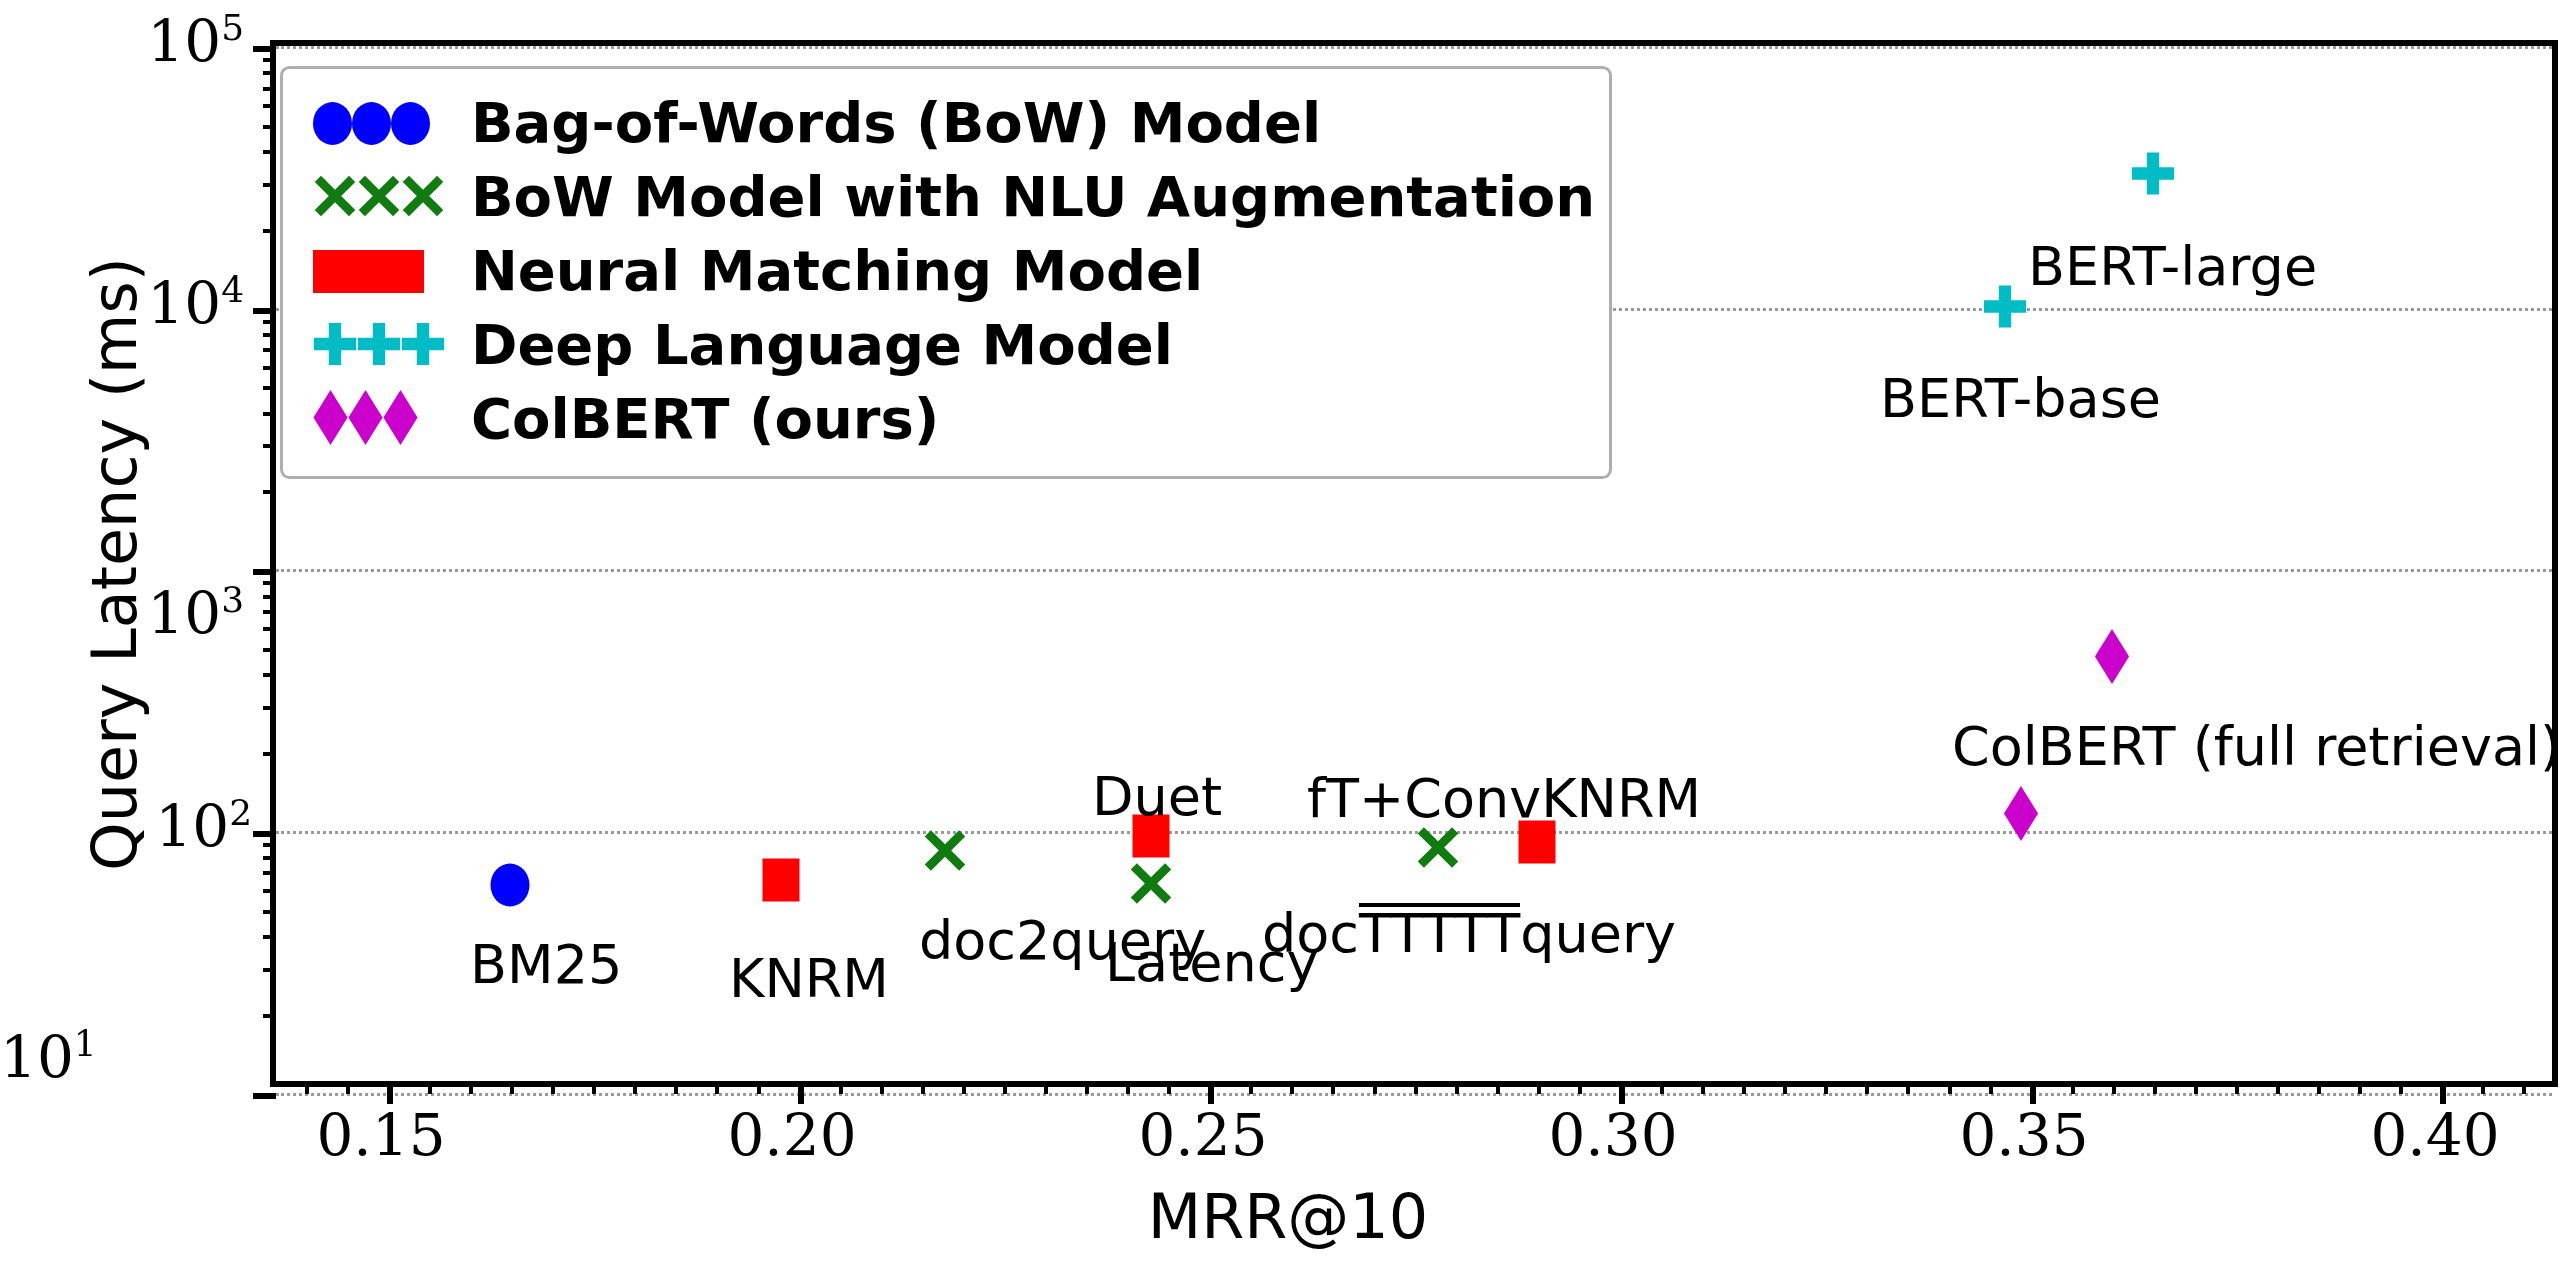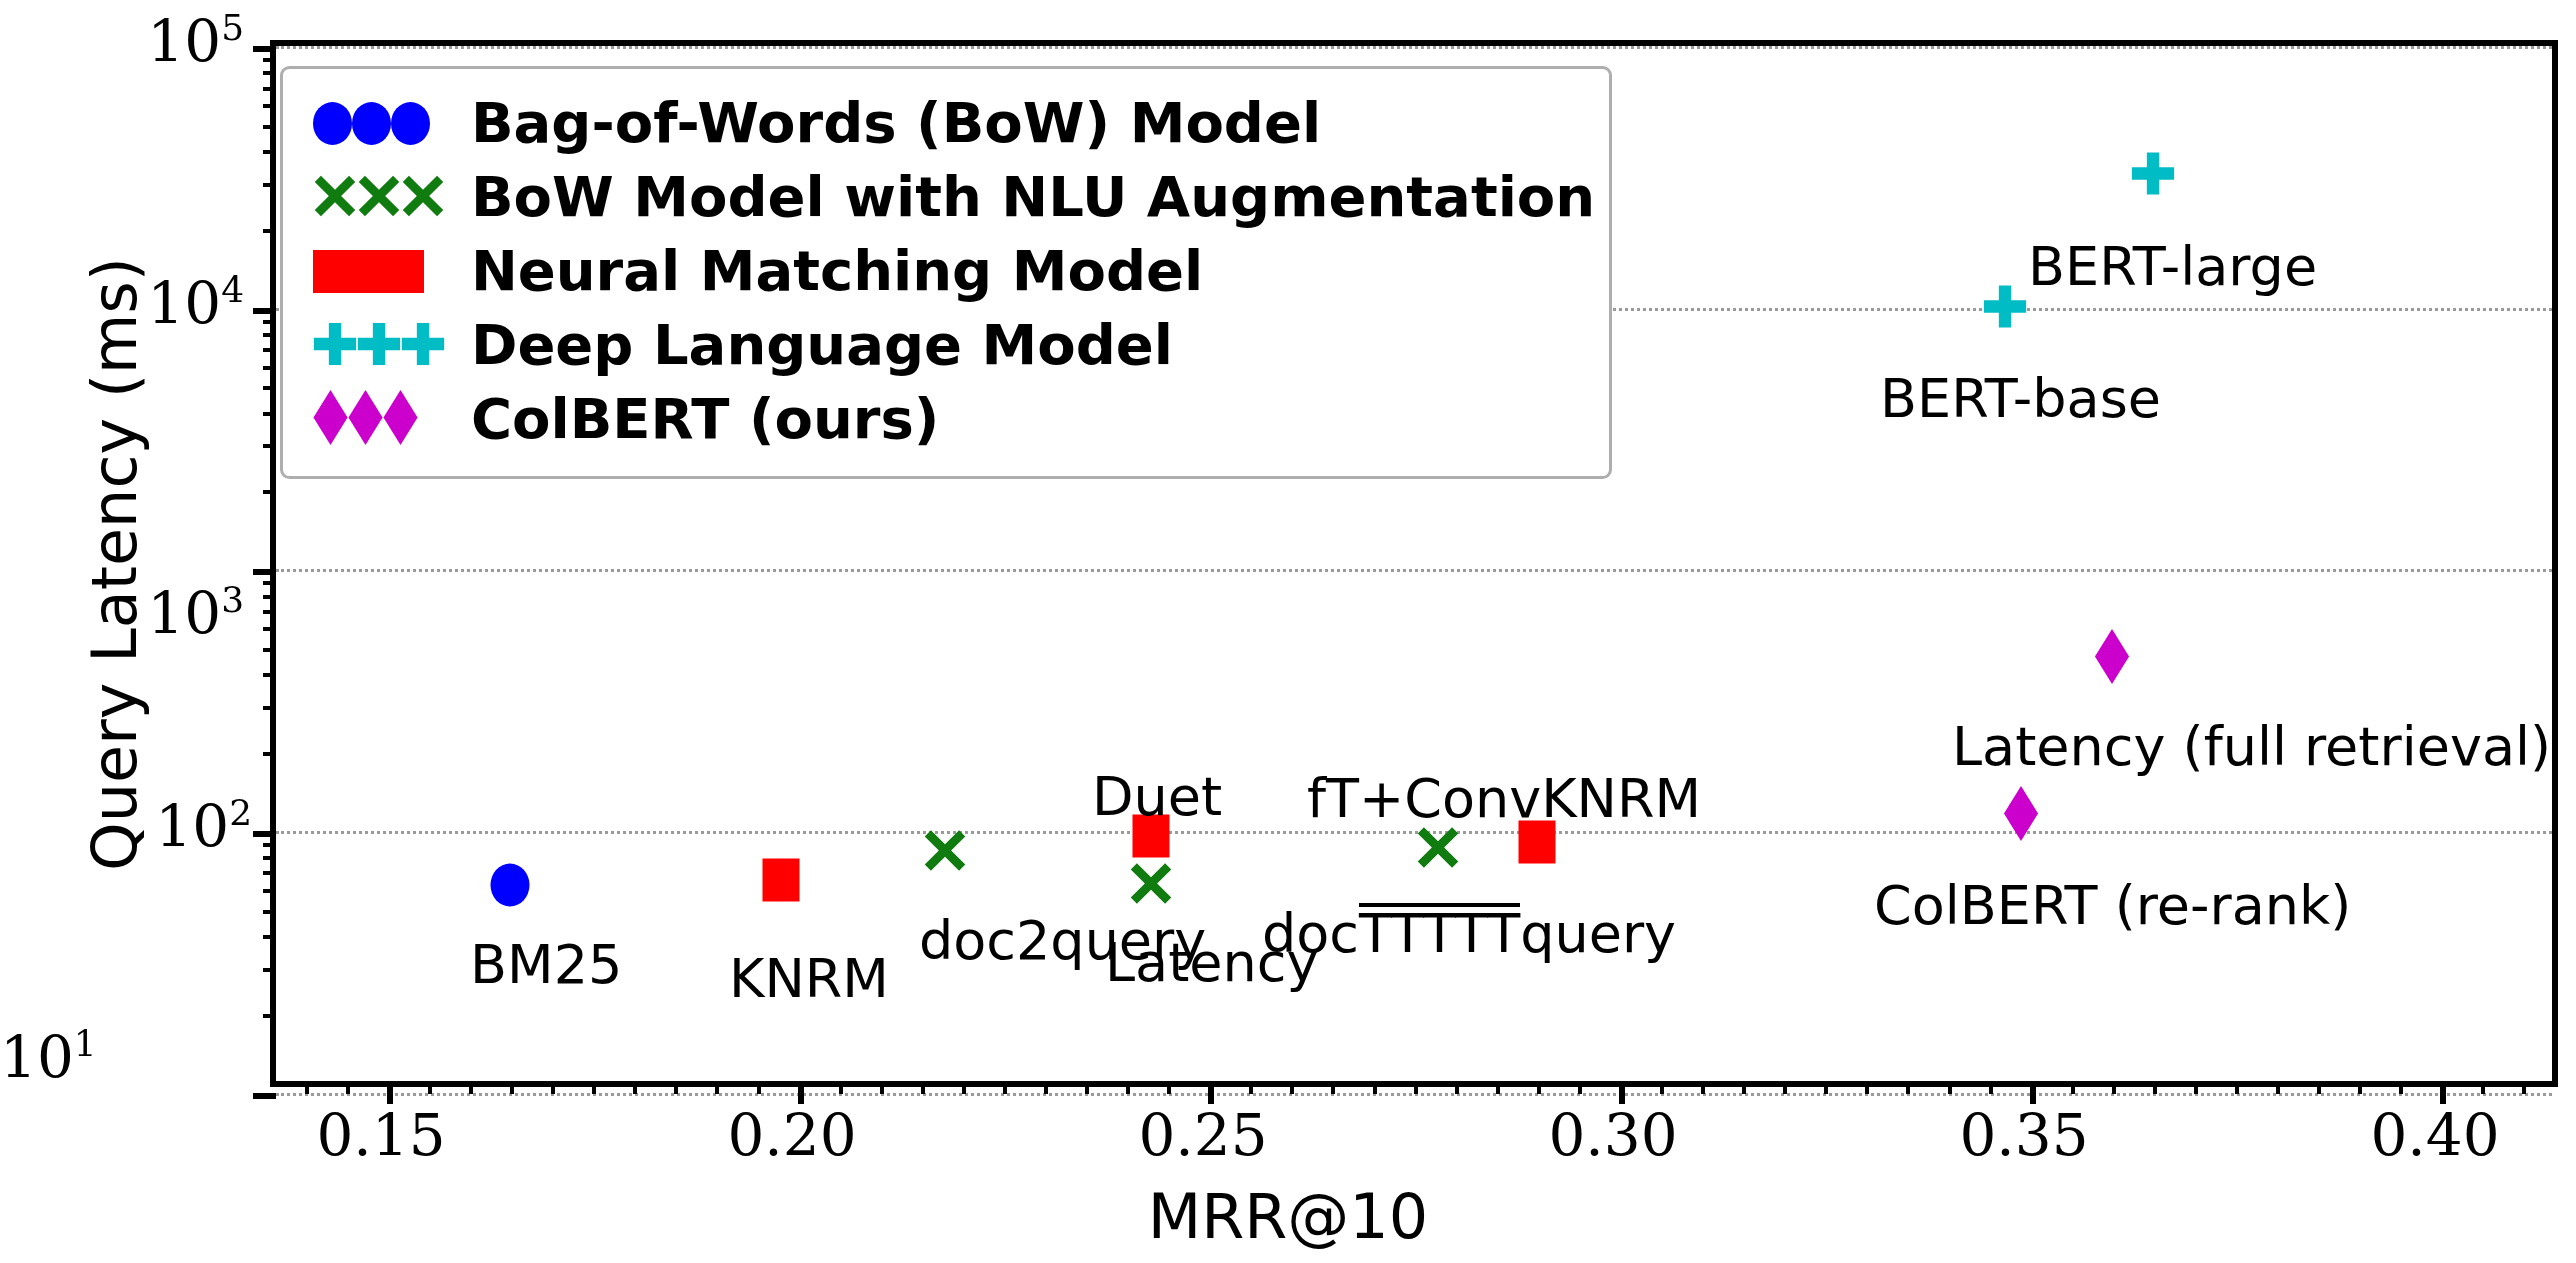--- a/index.html
+++ b/index.html
@@ -261,22 +261,21 @@
           <path d="M31 0 L62 50 L31 100 L0 50 Z" fill="#CC00CC"></path>
         </svg></div>
       <div class="ptlabel" style="left: 194px; top: 892px;">BM25</div>
       <div class="ptlabel" style="left: 453px; top: 906px;">KNRM</div>
       <div class="ptlabel" style="left: 643px; top: 868px;">doc2query</div>
       <div class="ptlabel" style="left: 816px; top: 724px;">Duet</div>
       <div class="ptlabel" style="left: 829px; top: 890px;">Latency</div>
       <div class="ptlabel" style="left: 1031px; top: 726px;">fT+ConvKNRM</div>
       <div class="ptlabel" style="left: 1604px; top: 326px;">BERT-base</div>
       <div class="ptlabel" style="left: 1752px; top: 194px;">BERT-large</div>
-      <div class="ptlabel" style="left: 1598px; top: 833px;">ColBERT (re-rank)</div>
-      <div class="ptlabel" style="left: 1676px; top: 674px;">Latency (full retrieval)</div>
+      <div class="ptlabel" style="left: 1676px; top: 674px;">ColBERT (full retrieval)</div>
       <div class="ptlabel" style="left: 986px; top: 857px;"><span>doc</span><span class="ovl">TTTTT</span><span>query</span></div>
     </div>
 
   <div id="x-axis-title">MRR@10</div>
 
   <div id="legend">
 
   <div class="legend-row">
         <div class="legend-keys">
           <div class="marker m-circle" style="width: 39px; height: 43px; background: rgb(0, 0, 255); border-radius: 50%; position: relative; transform: none; margin-left: 0px;"></div>

